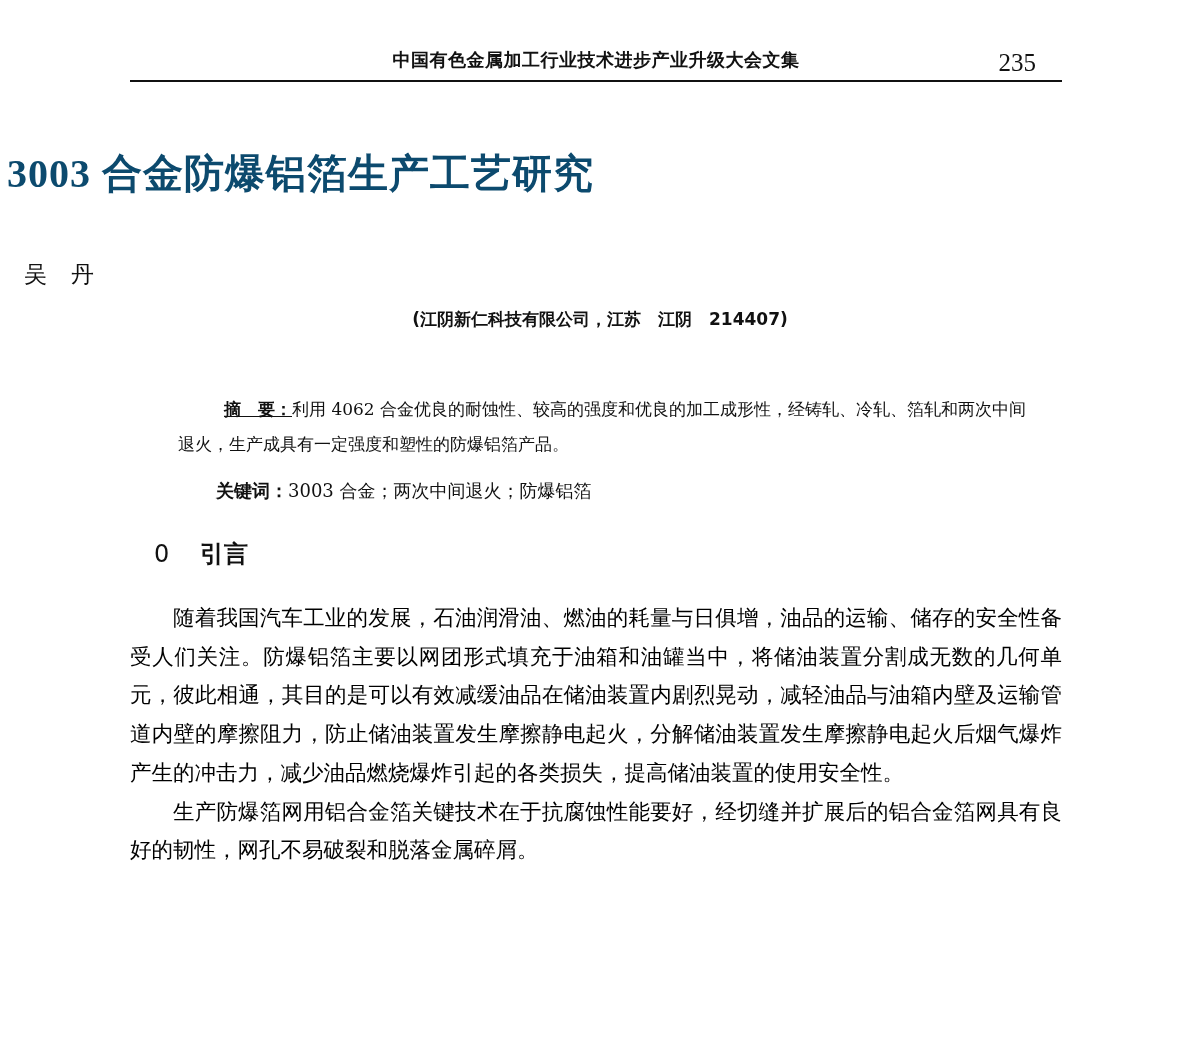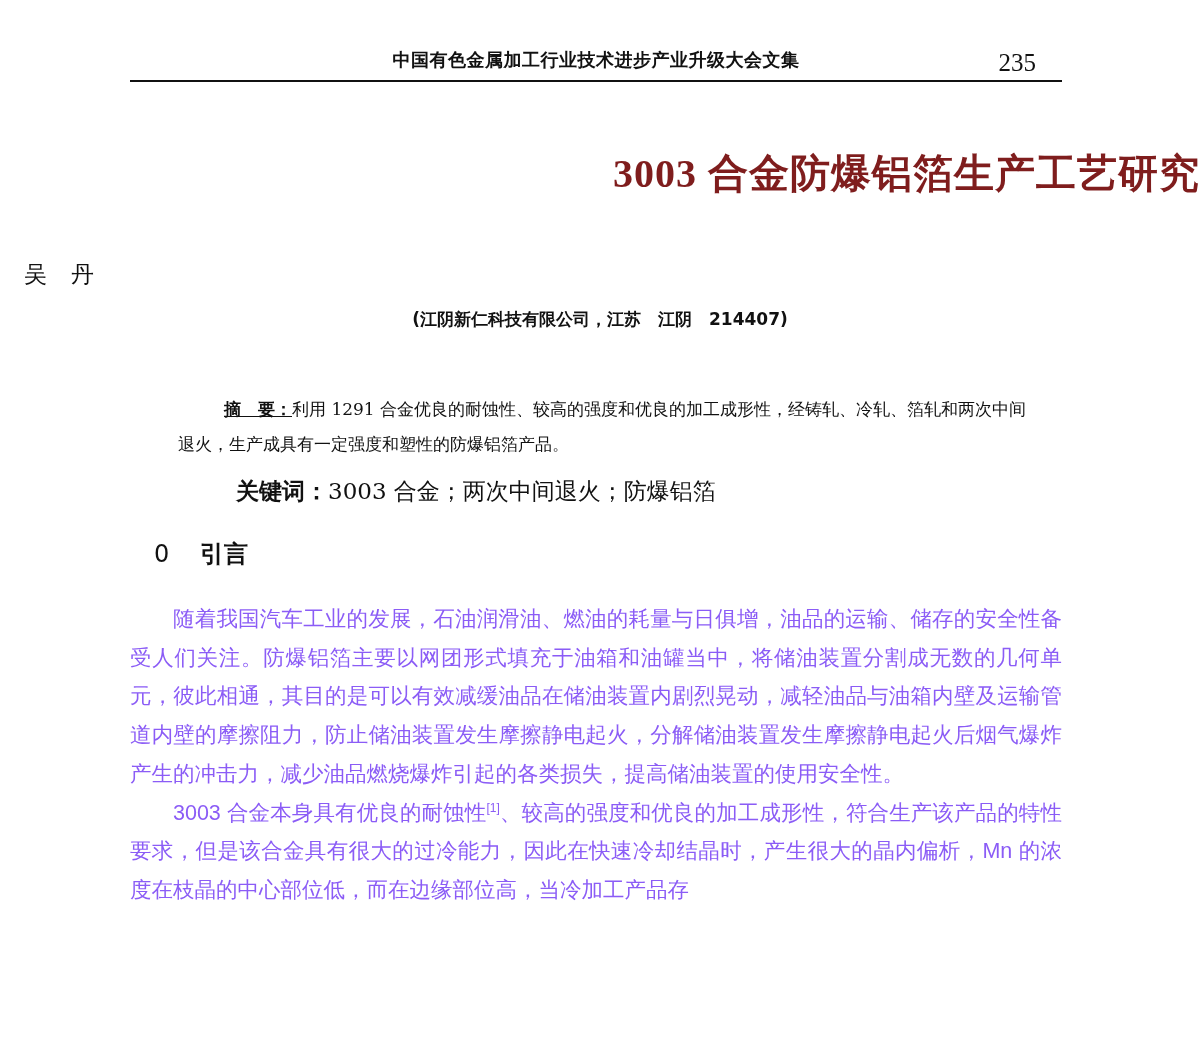--- a/index.html
+++ b/index.html
@@ -20,85 +20,85 @@
   }
   .page-number {
     position: absolute; right: 26px; top: 5px;
     font-family: "Liberation Serif", serif; font-size: 25px; color: #111;
   }
   .header-rule {
     position: absolute; left: 130px; top: 80px; width: 932px; height: 2px;
     background: #111;
   }
   .paper-title {
-    position: absolute; left: 0; right: 0; top: 146px; text-align: right;
+    position: absolute; left: 7px; right: 0; top: 146px; text-align: left;
     font-family: "Liberation Serif", serif; font-size: 40px; font-weight: bold;
-    letter-spacing: 1px; color: #7f1d1d;
+    letter-spacing: 1px; color: #0c4a6e;
   }
   .author {
     position: absolute; left: 0; right: 0; top: 259px; text-align: left;
     font-family: "DejaVu Serif", serif; font-size: 23px; letter-spacing: 24px;
     text-indent: 24px; color: #111;
   }
   .affiliation {
     position: absolute; left: 0; right: 0; top: 308px; text-align: center;
     font-family: "DejaVu Sans", "Liberation Sans", sans-serif; font-weight: bold;
     font-size: 17px; color: #111;
   }
   .abstract {
     position: absolute; left: 178px; top: 392px; width: 860px;
     font-family: "DejaVu Serif", serif; font-size: 17px; line-height: 35px;
     color: #111;
   }
   .abstract .label { font-weight: bold; font-family: "DejaVu Sans", sans-serif; text-decoration: underline; }
   .abstract .first-indent { padding-left: 46px; }
   .keywords {
-    position: absolute; left: 236px; top: 477px; width: 800px;
-    font-family: "DejaVu Serif", serif; font-size: 23px; line-height: 28px; color: #111;
+    position: absolute; left: 216px; top: 477px; width: 800px;
+    font-family: "DejaVu Serif", serif; font-size: 18px; line-height: 28px; color: #111;
   }
   .keywords .label { font-weight: bold; font-family: "DejaVu Sans", sans-serif; }
   .section-heading {
     position: absolute; left: 130px; top: 538px;
     font-family: "DejaVu Sans", "Liberation Sans", sans-serif; font-weight: bold;
     font-size: 24px; color: #111; margin-left: 24px;
   }
   .section-heading .num { display: inline-block; width: 46px; font-weight: normal; }
   .body-text {
     position: absolute; left: 130px; top: 600px; width: 932px;
-    font-family: Liberation Sans, sans-serif; font-size: 21.5px; line-height: 38.7px;
-    color: #8b5cf6; text-align: justify;
+    font-family: Liberation Mono, monospace; font-size: 21.5px; line-height: 38.7px;
+    color: #000000; text-align: justify;
   }
   .body-text p { margin: 0; text-indent: 2em; }
   .body-text sup { font-size: 12px; vertical-align: 8px; line-height: 0; }
 </style>
 </head>
 <body>
 
 <div class="page">
 
   <div class="running-header">
     <div class="running-title">中国有色金属加工行业技术进步产业升级大会文集</div>
     <div class="page-number">235</div>
   </div>
   <div class="header-rule"></div>
 
   <div class="paper-title">3003 合金防爆铝箔生产工艺研究</div>
   <div class="author">吴丹</div>
   <div class="affiliation">(江阴新仁科技有限公司，江苏　江阴　214407)</div>
 
   <div class="abstract">
-    <span class="first-indent"></span><span class="label">摘　要：</span><span>利用 1291 合金优良的耐蚀性、较高的强度和优良的加工成形性，经铸轧、冷轧、箔轧和两次中间退火，生产成具有一定强度和塑性的防爆铝箔产品。</span>
+    <span class="first-indent"></span><span class="label">摘　要：</span><span>利用 4062 合金优良的耐蚀性、较高的强度和优良的加工成形性，经铸轧、冷轧、箔轧和两次中间退火，生产成具有一定强度和塑性的防爆铝箔产品。</span>
   </div>
 
   <div class="keywords">
     <span class="label">关键词：</span><span>3003 合金；两次中间退火；防爆铝箔</span>
   </div>
 
   <div class="section-heading">
     <span class="num">0</span><span>引言</span>
   </div>
 
   <div class="body-text">
     <p>随着我国汽车工业的发展，石油润滑油、燃油的耗量与日俱增，油品的运输、储存的安全性备受人们关注。防爆铝箔主要以网团形式填充于油箱和油罐当中，将储油装置分割成无数的几何单元，彼此相通，其目的是可以有效减缓油品在储油装置内剧烈晃动，减轻油品与油箱内壁及运输管道内壁的摩擦阻力，防止储油装置发生摩擦静电起火，分解储油装置发生摩擦静电起火后烟气爆炸产生的冲击力，减少油品燃烧爆炸引起的各类损失，提高储油装置的使用安全性。</p>
-    <p><span>3003 合金本身具有优良的耐蚀性</span><sup>[1]</sup><span>、较高的强度和优良的加工成形性，符合生产该产品的特性要求，但是该合金具有很大的过冷能力，因此在快速冷却结晶时，产生很大的晶内偏析，Mn 的浓度在枝晶的中心部位低，而在边缘部位高，当冷加工产品存</span></p>
+    <p>生产防爆箔网用铝合金箔关键技术在于抗腐蚀性能要好，经切缝并扩展后的铝合金箔网具有良好的韧性，网孔不易破裂和脱落金属碎屑。</p>
   </div>
 
 </div>
 
 </body></html>

